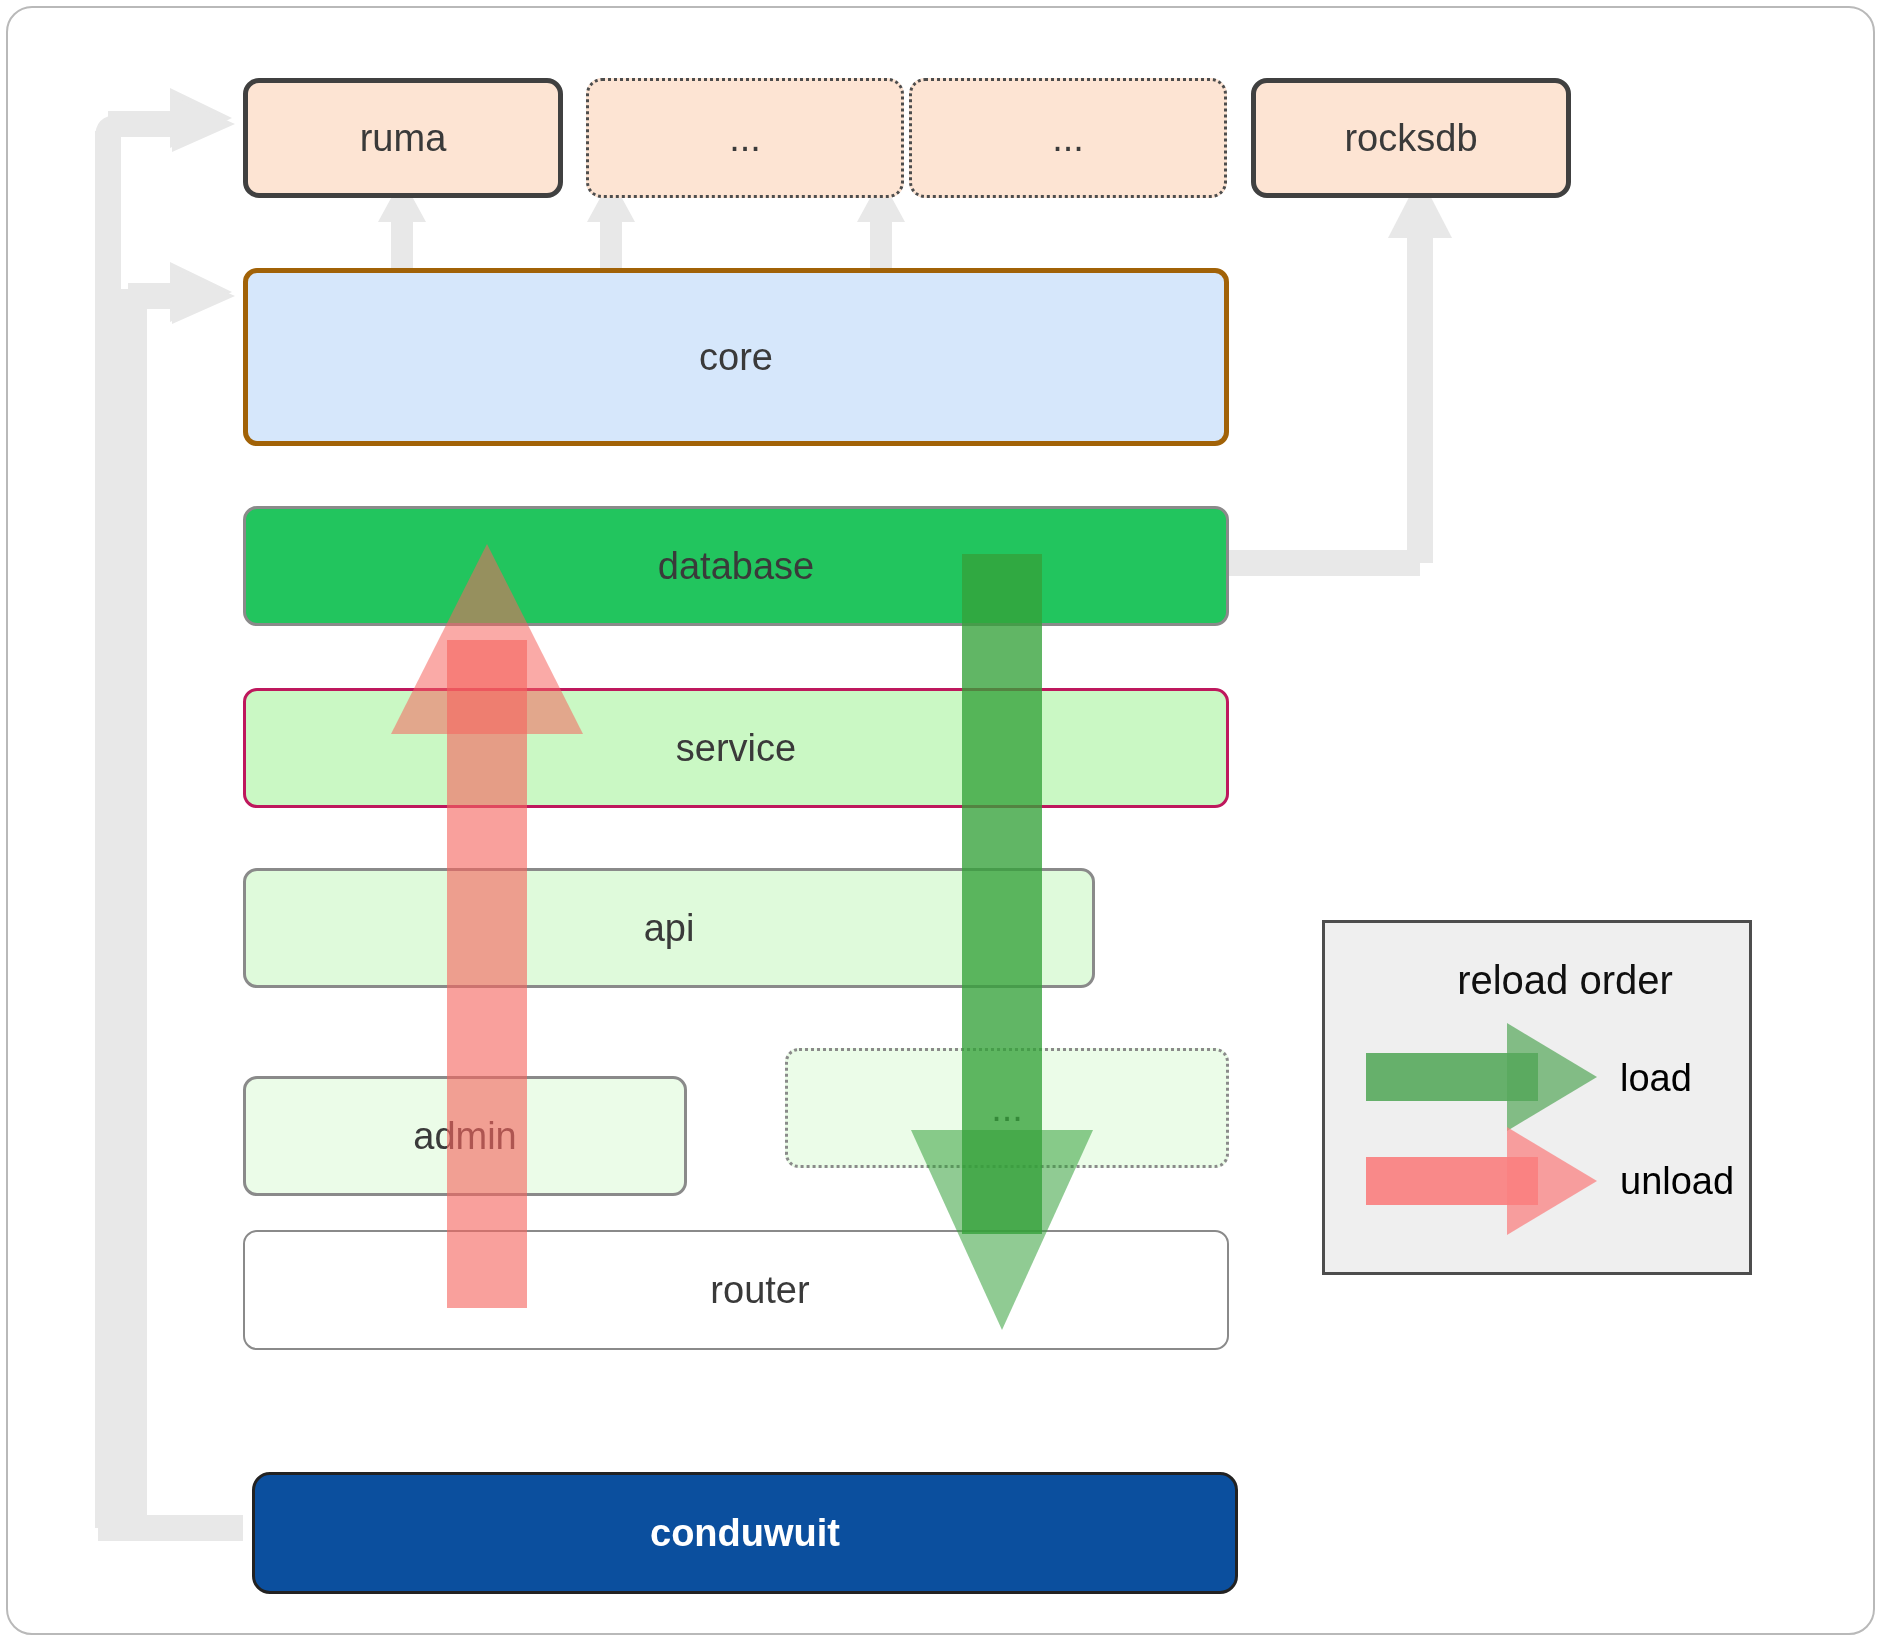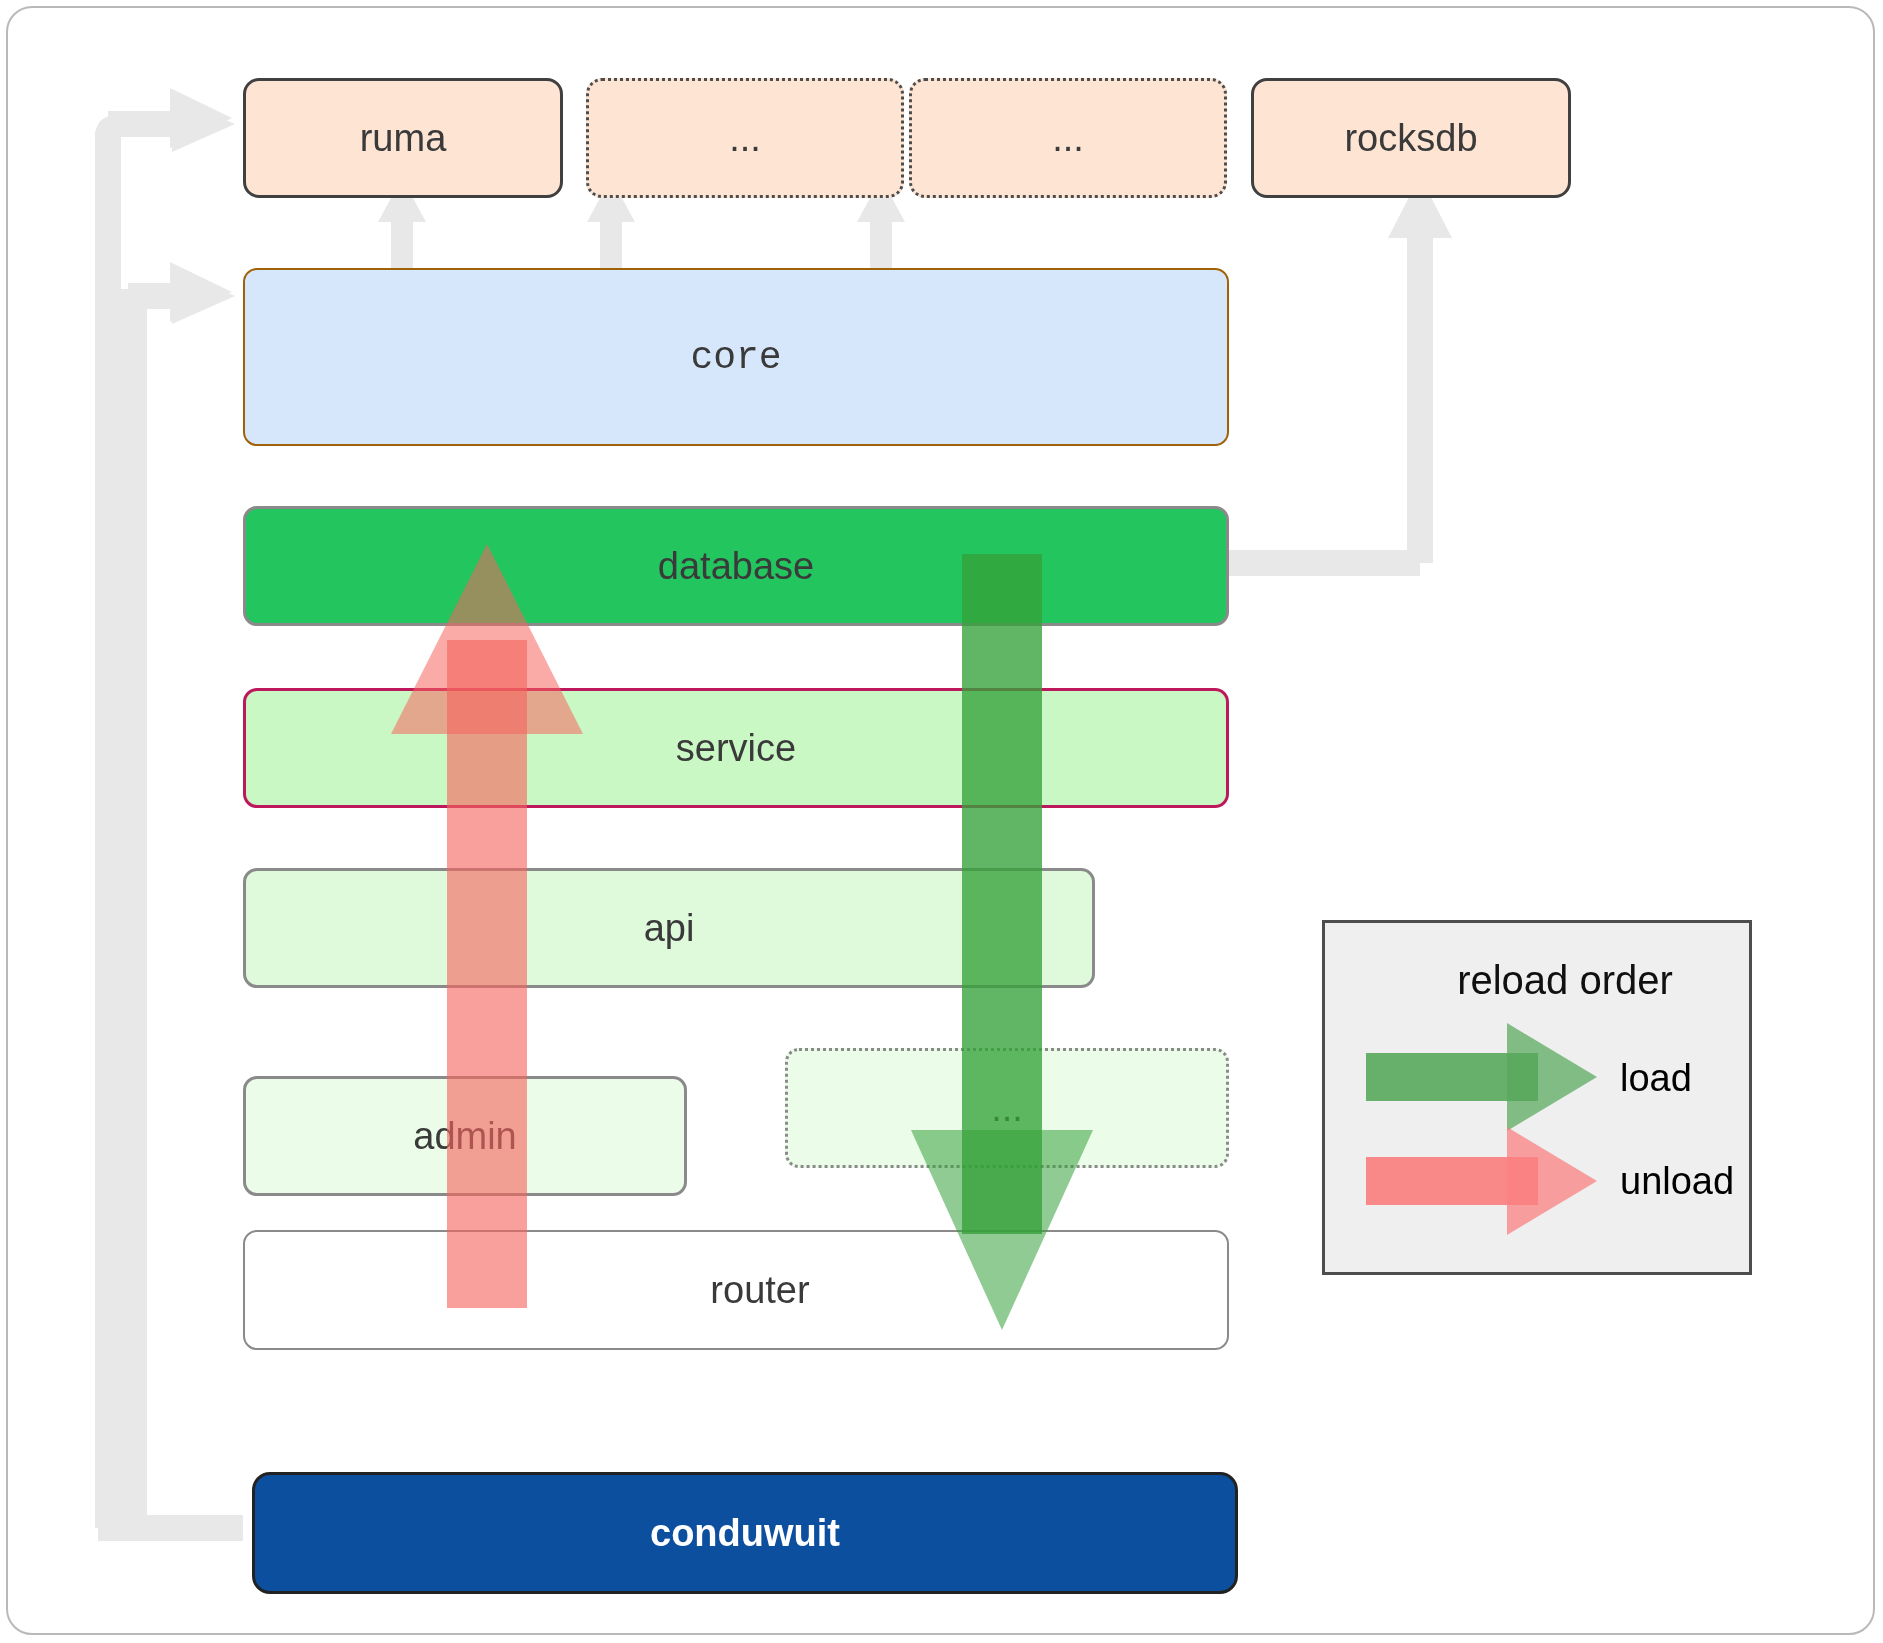--- a/index.html
+++ b/index.html
@@ -41,32 +41,31 @@
     display: flex;
     align-items: center;
     justify-content: center;
     border-radius: 14px;
     color: #3a3a3a;
     font-size: 38px;
     font-family: "Liberation Sans", sans-serif;
   }
   .node.dep {
     background: #fde4d3;
-    border: 3px solid #404040;
+    border: 5px solid #404040;
     border-radius: 16px;
   }
   .node.dep-dotted {
     background: #fde4d3;
     border: 3px dotted #4d4d4d;
     border-radius: 16px;
   }
   .node.core {
     background: #d6e7fb;
-    border: 2px solid #a16207;
-    font-family: Liberation Mono, monospace;
+    border: 5px solid #a16207;
   }
   .node.db {
     background: #22c55e;
     border: 3px solid #8a8a8a;
   }
   .node.service {
     background: #caf8c4;
     border: 3px solid #be185d;
   }
   .node.api {

